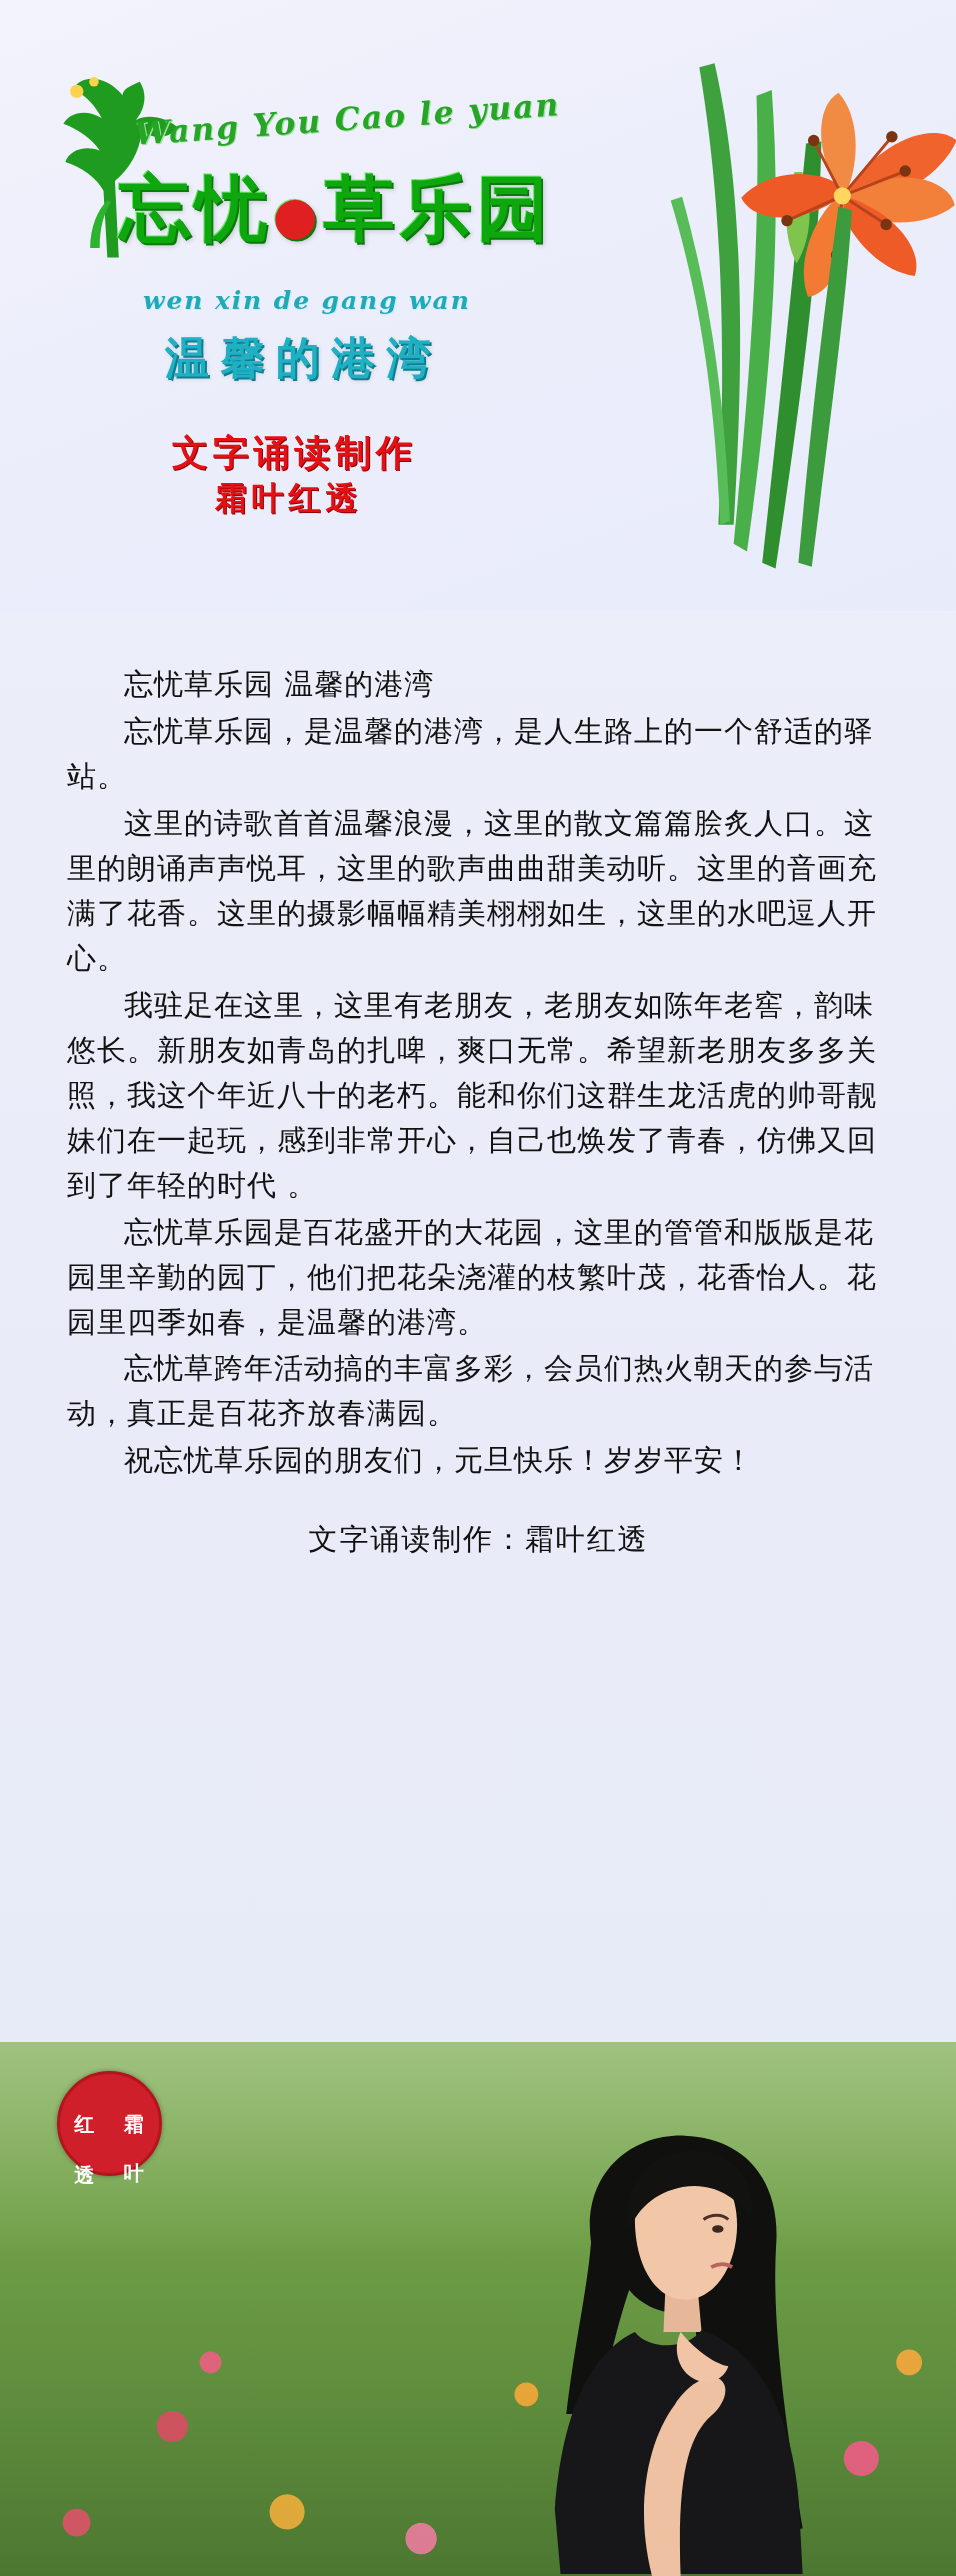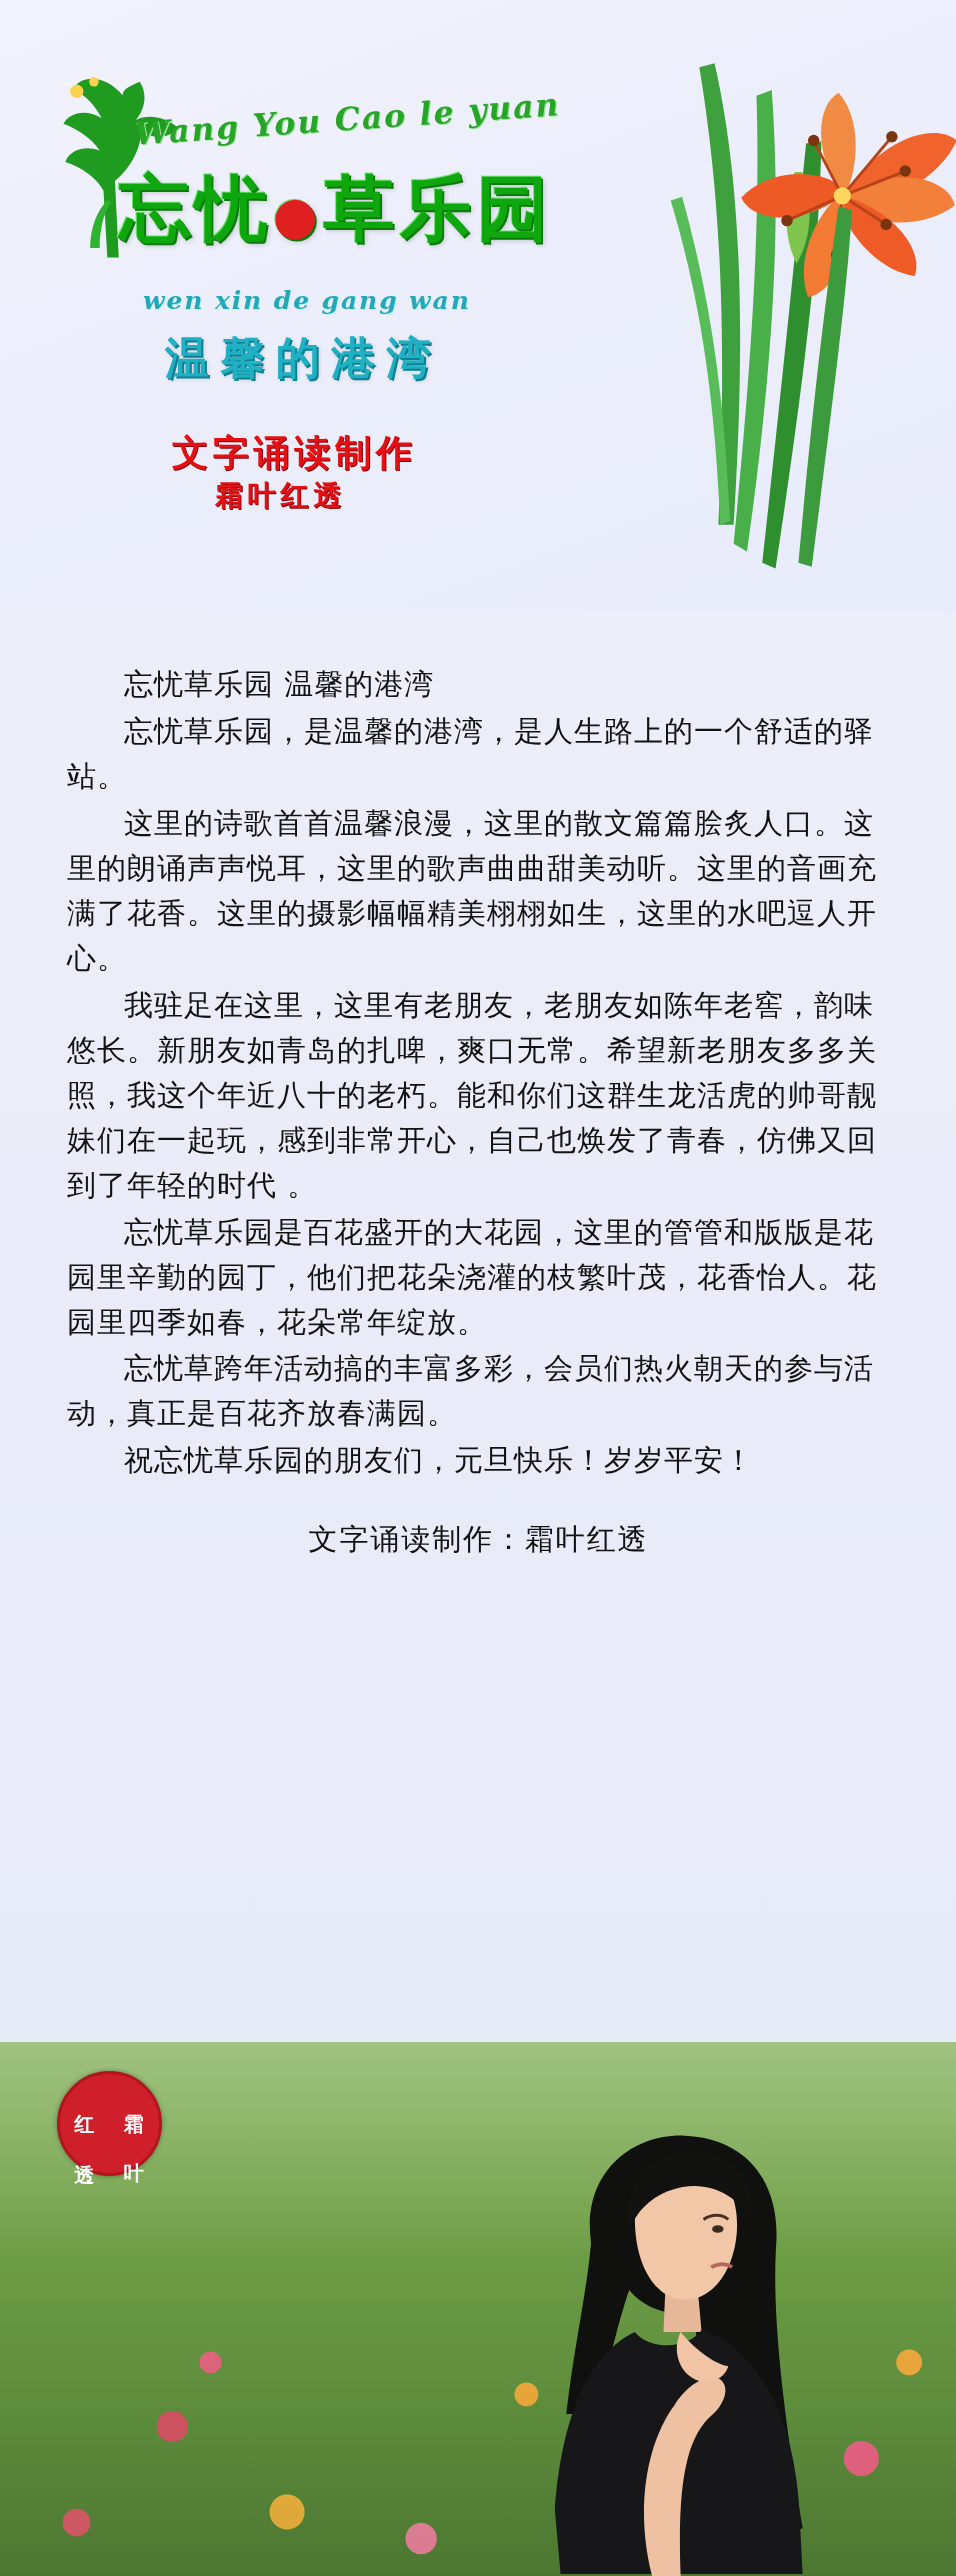--- a/index.html
+++ b/index.html
@@ -110,21 +110,21 @@
     letter-spacing: 4.8px;
     color: #e60f14;
     text-shadow: 1px 1px 0 #8a0206;
     white-space: nowrap;
   }
   .credit-red-2 {
     position: absolute;
     left: 215px;
     top: 477px;
     font-family: "DejaVu Serif", serif;
-    font-size: 28px;
+    font-size: 32px;
     font-weight: bold;
     letter-spacing: 4.8px;
     color: #e60f14;
     text-shadow: 1px 1px 0 #8a0206;
     white-space: nowrap;
   }
 
   
   .lily {
     position: absolute;
@@ -293,21 +293,21 @@
         <path d="M296 186 C286 260 272 360 254 560 L268 564 C294 360 306 262 310 190 Z" fill="#3c9b3c"></path>
       </svg>
     </div>
   </div>
 
   <div class="article">
     <p class="ind">忘忧草乐园  温馨的港湾</p>
     <p class="ind">忘忧草乐园，是温馨的港湾，是人生路上的一个舒适的驿站。</p>
     <p class="ind">这里的诗歌首首温馨浪漫，这里的散文篇篇脍炙人口。这里的朗诵声声悦耳，这里的歌声曲曲甜美动听。这里的音画充满了花香。这里的摄影幅幅精美栩栩如生，这里的水吧逗人开心。</p>
     <p class="ind">我驻足在这里，这里有老朋友，老朋友如陈年老窖，韵味悠长。新朋友如青岛的扎啤，爽口无常。希望新老朋友多多关照，我这个年近八十的老朽。能和你们这群生龙活虎的帅哥靓妹们在一起玩，感到非常开心，自己也焕发了青春，仿佛又回到了年轻的时代 。</p>
-    <p class="ind">忘忧草乐园是百花盛开的大花园，这里的管管和版版是花园里辛勤的园丁，他们把花朵浇灌的枝繁叶茂，花香怡人。花园里四季如春，花朵常年绽放。</p>
+    <p class="ind">忘忧草乐园是百花盛开的大花园，这里的管管和版版是花园里辛勤的园丁，他们把花朵浇灌的枝繁叶茂，花香怡人。花园里四季如春，是温馨的港湾。</p>
     <p class="ind">忘忧草跨年活动搞的丰富多彩，会员们热火朝天的参与活动，真正是百花齐放春满园。</p>
     <p class="ind">祝忘忧草乐园的朋友们，元旦快乐！岁岁平安！</p>
     <div class="signature">文字诵读制作：霜叶红透</div>
   </div>
 
   <div class="photo">
     <div class="photo-haze"></div>
 
     <div class="woman">
       <svg width="410" height="448" viewBox="0 0 430 470">

